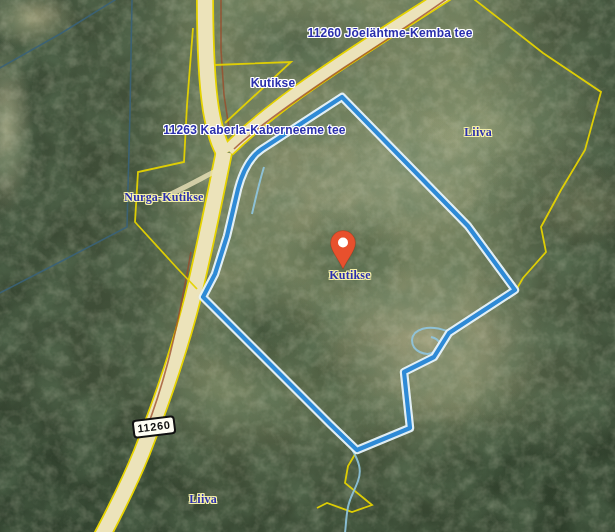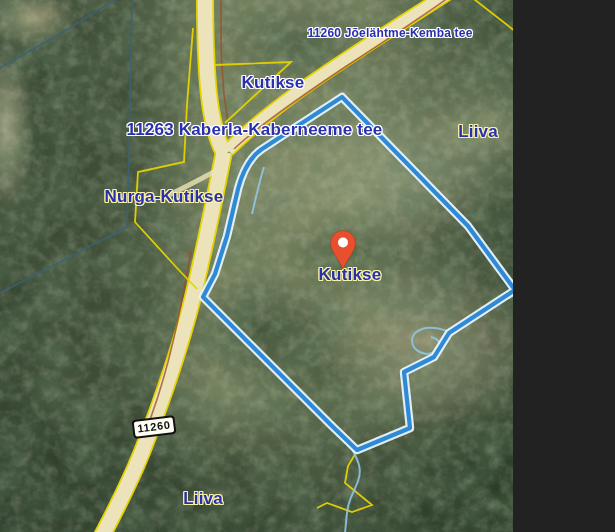--- a/index.html
+++ b/index.html
@@ -1,17 +1,17 @@
 <!DOCTYPE html>
 <html style="--c-label_text: #2a2fae; --c-halo_white: #ffffff; --c-halo_yellow: #f7f2a8; --c-selection_stroke: #2e8ad6; --c-selection_casing: #e8f4fc; --c-cadastral_yellow: #e5d300; --c-boundary_teal: #3a6278; --c-road_fill: #ece3ba; --c-road_edge_red: #9c4a28; --c-stream_blue: #8fc6e0; --c-marker_fill: #e8502d; --c-badge_bg: #fffef4; --c-badge_border: #111111; --c-badge_text: #111111;"><head>
 <meta charset="utf-8">
 <style>
   html,body{margin:0;padding:0;background:#222;}
   .map{
-    position:relative;width:513px;height:532px;overflow:hidden;
+    position:relative;width:615px;height:532px;overflow:hidden;
     font-family:"Liberation Sans",sans-serif;
     background-color:#77825f;
     background-image:
       radial-gradient(40px 130px ellipse at 6px 130px, rgba(175,175,140,.9), rgba(175,175,140,0) 70%),
       radial-gradient(70px 45px ellipse at 30px 18px, rgba(185,180,140,.8), rgba(185,180,140,0) 70%),
       radial-gradient(170px 120px ellipse at 430px 345px, rgba(195,185,150,.55), rgba(195,185,150,0) 70%),
       radial-gradient(150px 100px ellipse at 400px 175px, rgba(180,185,150,.55), rgba(180,185,150,0) 70%),
       radial-gradient(120px 85px ellipse at 300px 190px, rgba(160,160,125,.5), rgba(160,160,125,0) 70%),
       radial-gradient(200px 130px ellipse at 490px 120px, rgba(150,160,120,.5), rgba(150,160,120,0) 72%),
       radial-gradient(80px 45px ellipse at 478px 132px, rgba(175,180,140,.5), rgba(175,180,140,0) 70%),
@@ -21,34 +21,34 @@
       radial-gradient(110px 85px ellipse at 262px 330px, rgba(40,58,38,.65), rgba(40,58,38,0) 72%),
       radial-gradient(130px 70px ellipse at 300px 45px, rgba(52,70,50,.55), rgba(52,70,50,0) 72%),
       radial-gradient(120px 80px ellipse at 500px 470px, rgba(42,60,40,.6), rgba(42,60,40,0) 72%),
       linear-gradient(90deg, rgba(44,60,42,.85) 0px, rgba(44,60,42,.7) 140px, rgba(44,60,42,0) 215px),
       linear-gradient(0deg, rgba(40,56,38,.85) 0px, rgba(40,56,38,.65) 75px, rgba(40,56,38,0) 140px),
       linear-gradient(270deg, rgba(44,60,42,.8) 0px, rgba(44,60,42,.55) 75px, rgba(44,60,42,0) 150px);
   }
   .overlay{position:absolute;left:0;top:0;}
   .lbl{
     position:absolute;transform:translate(-50%,-50%);
-    font-weight:bold;font-size:17px;letter-spacing:.2px;white-space:nowrap;
+    font-weight:bold;font-size:12px;letter-spacing:.2px;white-space:nowrap;
     color:var(--c-label_text,#2a2fae);
   }
   .lbl.big{font-size:12px;}
   .halo-w{text-shadow:
     -1px -1px 0 var(--c-halo_white,#fff), 1px -1px 0 var(--c-halo_white,#fff),
     -1px  1px 0 var(--c-halo_white,#fff), 1px  1px 0 var(--c-halo_white,#fff),
      0 -1px 0 var(--c-halo_white,#fff), 0 1px 0 var(--c-halo_white,#fff),
     -1px  0 0 var(--c-halo_white,#fff), 1px 0 0 var(--c-halo_white,#fff);}
   .halo-y{text-shadow:
     -1px -1px 0 var(--c-halo_yellow,#f7f2a8), 1px -1px 0 var(--c-halo_yellow,#f7f2a8),
     -1px  1px 0 var(--c-halo_yellow,#f7f2a8), 1px  1px 0 var(--c-halo_yellow,#f7f2a8),
      0 -1px 0 var(--c-halo_yellow,#f7f2a8), 0 1px 0 var(--c-halo_yellow,#f7f2a8),
-    -1px  0 0 var(--c-halo_yellow,#f7f2a8), 1px 0 0 var(--c-halo_yellow,#f7f2a8);}
+    -1px  0 0 var(--c-halo_yellow,#f7f2a8), 1px 0 0 var(--c-halo_yellow,#f7f2a8); font-family: Liberation Serif, serif;}
   .badge{
     position:absolute;transform:translate(-50%,-50%) rotate(-7deg);
     background:var(--c-badge_bg,#fffef4);
     border:2px solid var(--c-badge_border,#111);
     border-radius:4px;padding:0 3px;
     font-weight:bold;font-size:11px;letter-spacing:.6px;
     color:var(--c-badge_text,#111);line-height:15px;
   }
   .marker{position:absolute;left:325px;top:230px;width:36px;height:40px;}
 </style>

